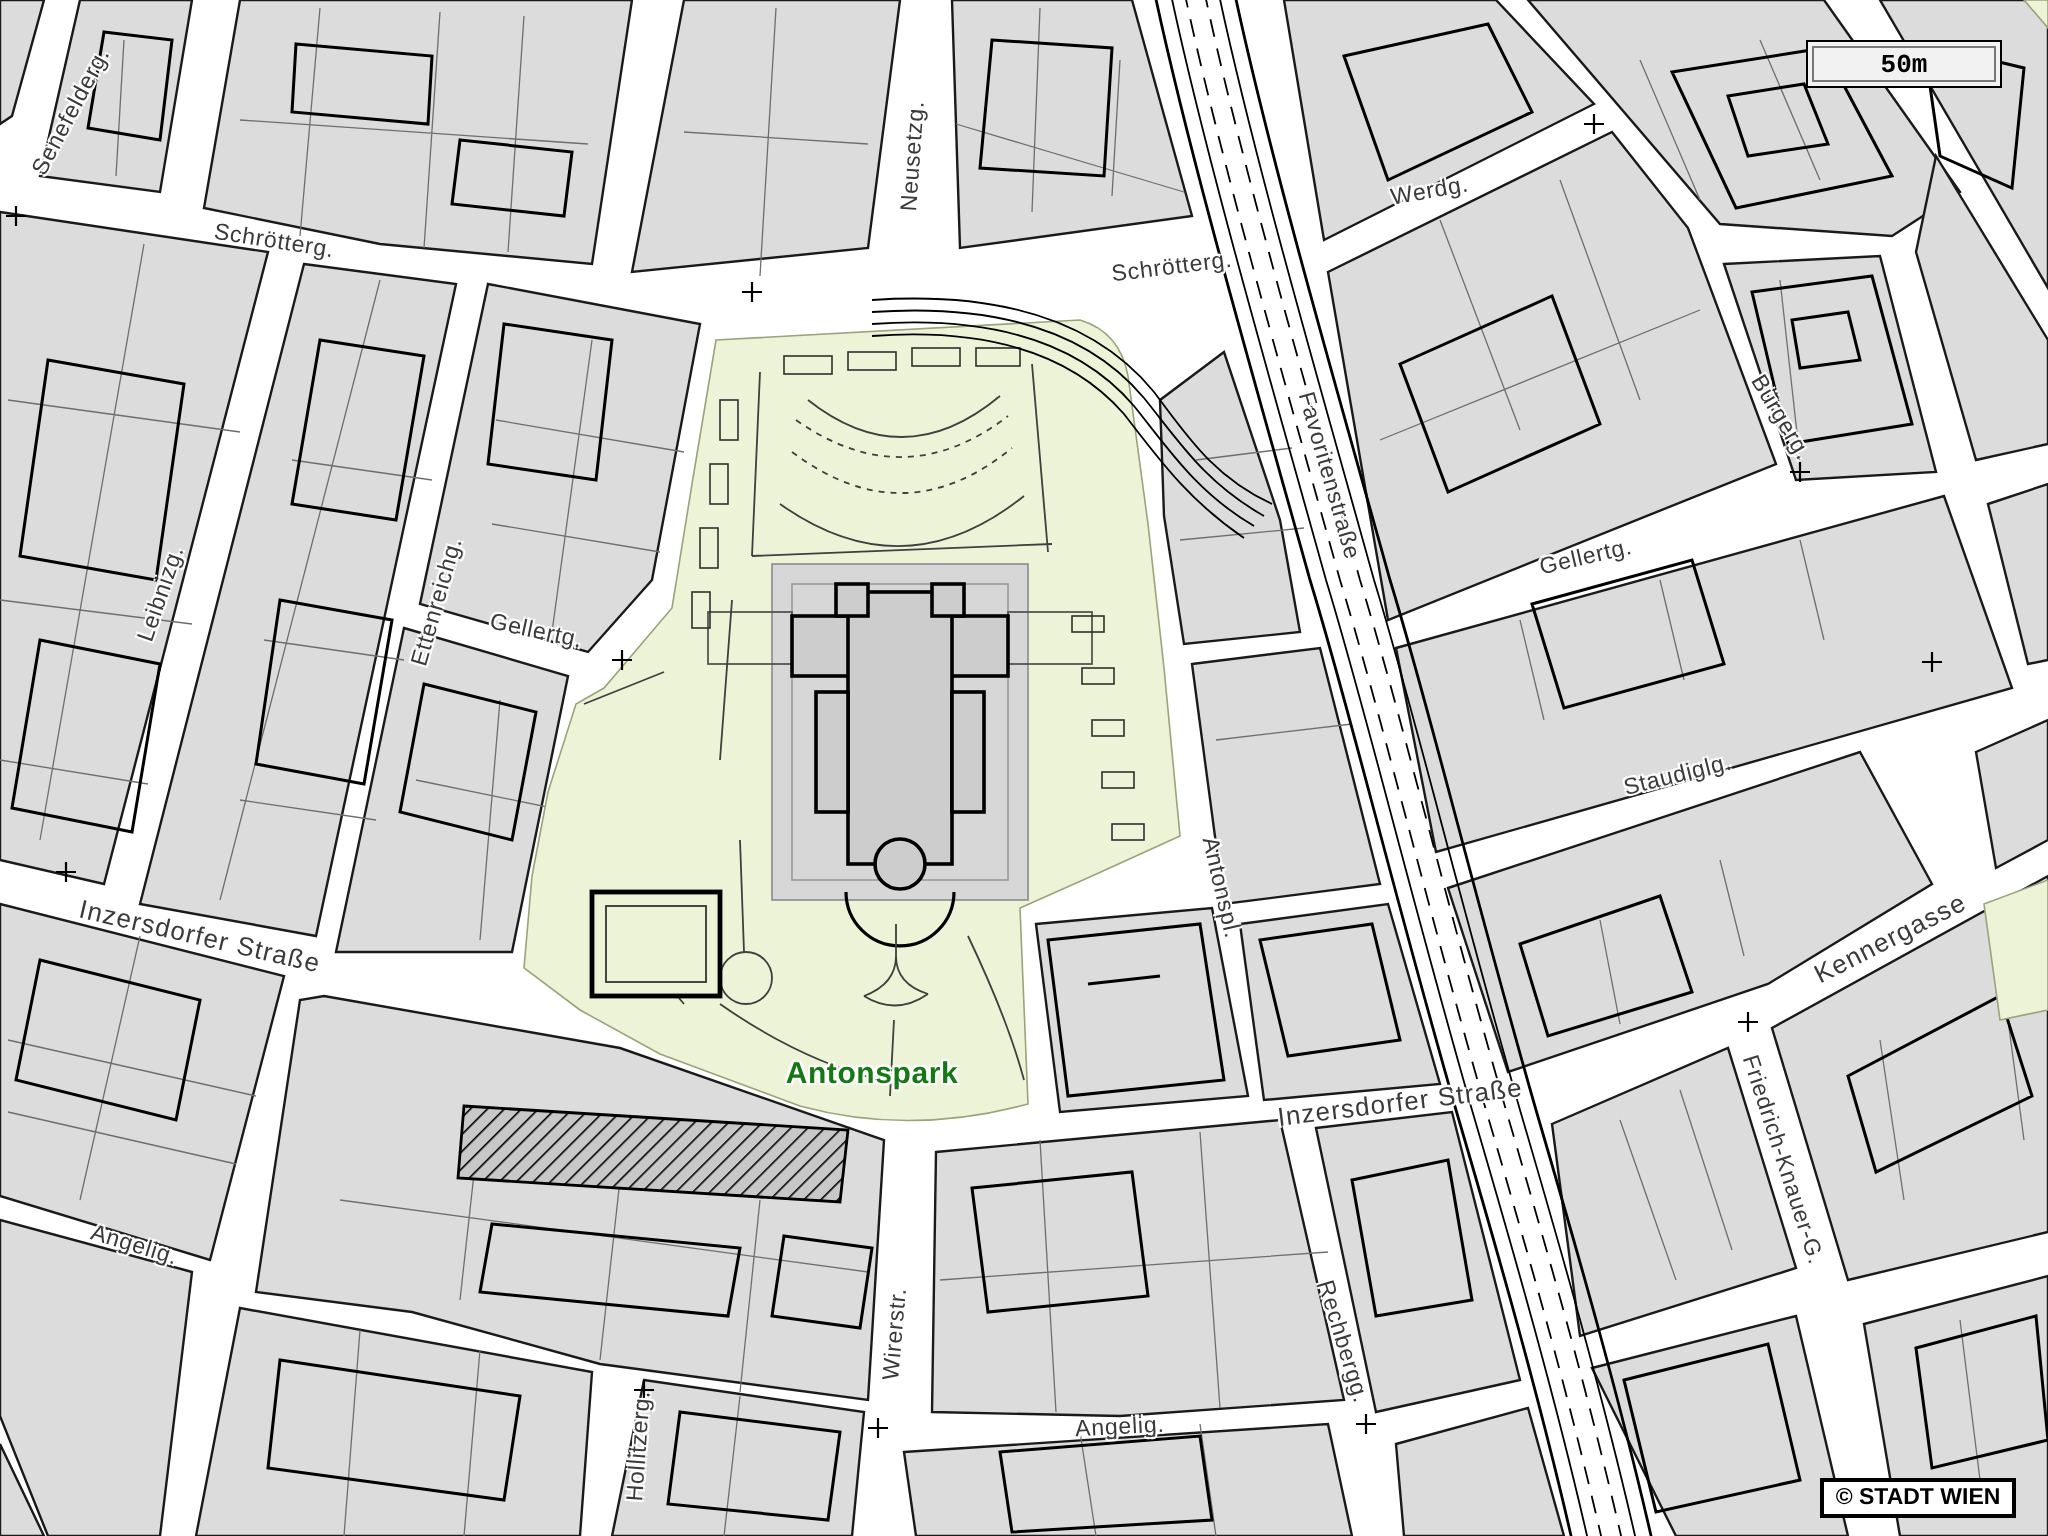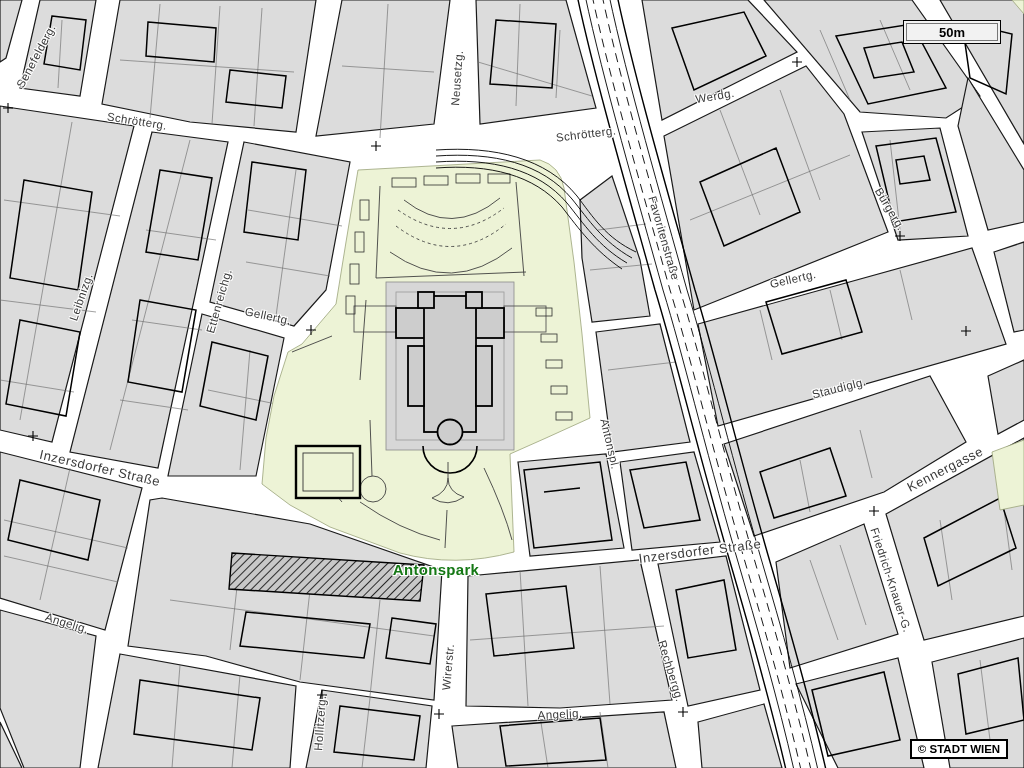--- a/index.html
+++ b/index.html
@@ -22,23 +22,23 @@
   .hedge{fill:none;stroke:#2f2f2f;stroke-width:0.8;}
   .tram{fill:none;stroke:#000;stroke-width:0.9;}
   .tram.thick{stroke-width:1.4;}
   .tram.dashed{stroke-dasharray:9 6;}
   .cross{fill:none;stroke:#000;stroke-width:1.1;}
   .hatched{fill:url(#hatch);stroke:#000;stroke-width:1.4;}
   .lbl{position:absolute;font-size:11.5px;color:var(--label);letter-spacing:0.4px;white-space:nowrap;
        transform-origin:center;
        text-shadow:1px 1px 0 #fff,-1px -1px 0 #fff,1px -1px 0 #fff,-1px 1px 0 #fff,0 0 2px #fff;}
   .lbl.big{font-size:13px;letter-spacing:0.6px;}
-  .lbl.park-name{font-size:15px;font-weight:bold;color:var(--parklabel);letter-spacing:0.3px;margin-top:32px;}
+  .lbl.park-name{font-size:15px;font-weight:bold;color:var(--parklabel);letter-spacing:0.3px;}
   #scalebar{position:absolute;left:903px;top:20px;width:98px;height:24px;background:#f2f2f2;
-            border:1.6px solid #000;box-sizing:border-box;display:flex;align-items:center;justify-content:center;}
+            border:1.6px solid #000;box-sizing:border-box;display:flex;align-items:center;justify-content:center;font-family:Liberation Mono, monospace;}
   #scalebar .inner{position:absolute;left:2px;right:2px;top:2px;bottom:2px;border:1px solid #777;
             display:flex;align-items:center;justify-content:center;}
   #scalebar span{font-size:13px;font-weight:bold;color:#000;}
   #copyright{position:absolute;left:910px;top:739px;width:98px;height:20px;background:#fff;
             border:2px solid #000;box-sizing:border-box;display:flex;align-items:center;justify-content:center;}
   #copyright span{font-size:11.5px;font-weight:bold;color:#000;white-space:nowrap;}
 </style>
 </head>
 <body>
 

